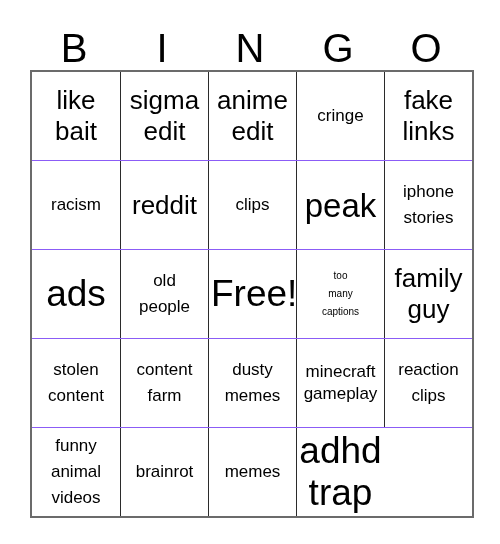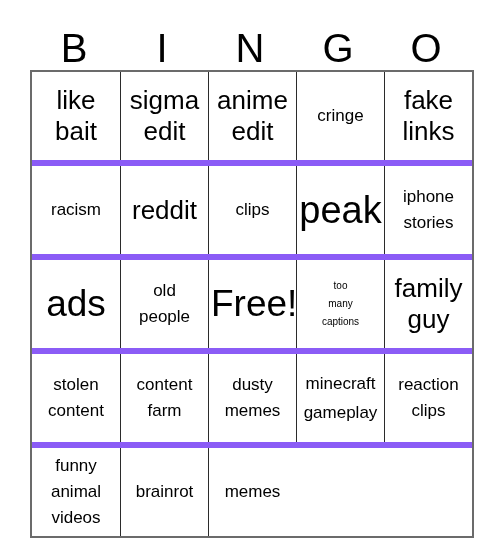--- a/index.html
+++ b/index.html
@@ -44,21 +44,21 @@
     border-bottom: 2px solid #6b6b6b;
     box-sizing: content-box;
     background: #ffffff;
   }
   .bingo-row {
     display: flex;
     width: 440px;
     height: 88px;
   }
   .bingo-row + .bingo-row {
-    border-top: 6px solid #8b5cf6;
+    border-top: 1px solid #8b5cf6;
   }
   .bingo-cell {
     width: 88px;
     height: 88px;
     box-sizing: border-box;
     display: flex;
     align-items: center;
     justify-content: center;
     text-align: center;
     padding: 0 2px;
@@ -70,24 +70,24 @@
   }
   .cell-text {
     display: block;
     width: 100%;
     text-align: center;
     white-space: pre-line;
     color: #000000;
   }
   
   .fs-xs .cell-text { font-size: 10px; line-height: 18px; }
-  .fs-sm .cell-text { font-size: 17px; line-height: 29px; }
+  .fs-sm .cell-text { font-size: 17px; line-height: 22px; }
   .fs-md .cell-text { font-size: 17px; line-height: 26px; }
   .fs-lg .cell-text { font-size: 26px; line-height: 31px; }
-  .fs-xl .cell-text { font-size: 38px; line-height: 37px; text-align: center; }
+  .fs-xl .cell-text { font-size: 33px; line-height: 37px; text-align: center; }
   .fs-xxl .cell-text { font-size: 37px; line-height: 42px; }
 </style>
 </head>
 <body>
 
 <div id="bingo-card">
 
   <div id="bingo-header">
     <div class="header-letter">B</div>
     <div class="header-letter">I</div>
@@ -189,16 +189,20 @@
           <span class="cell-text">funny
 animal
 videos</span>
         </div>
       <div class="bingo-cell fs-md">
           <span class="cell-text">brainrot</span>
         </div>
       <div class="bingo-cell fs-md">
           <span class="cell-text">memes</span>
         </div>
+      <div class="bingo-cell fs-xxl">
+          <span class="cell-text">adhd
+trap</span>
+        </div>
     </div>
 
   </div>
 </div>
 
 </body></html>

